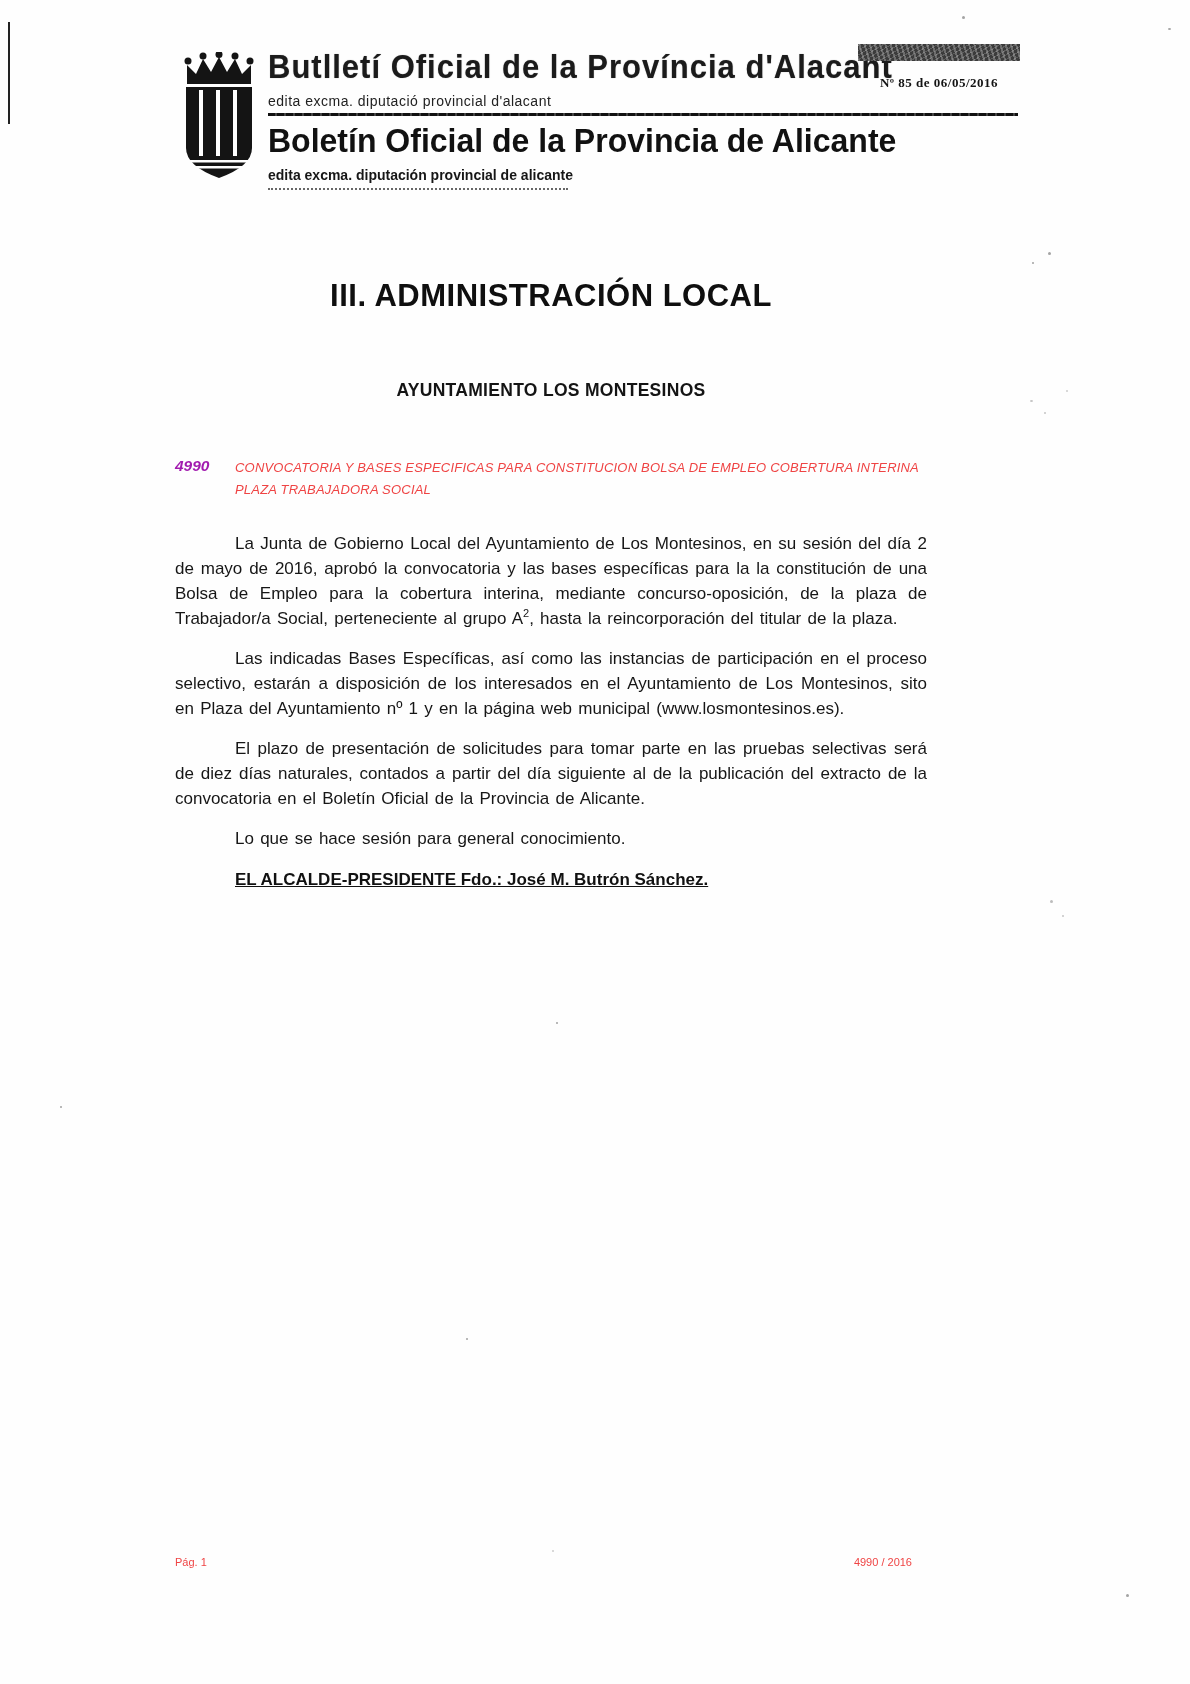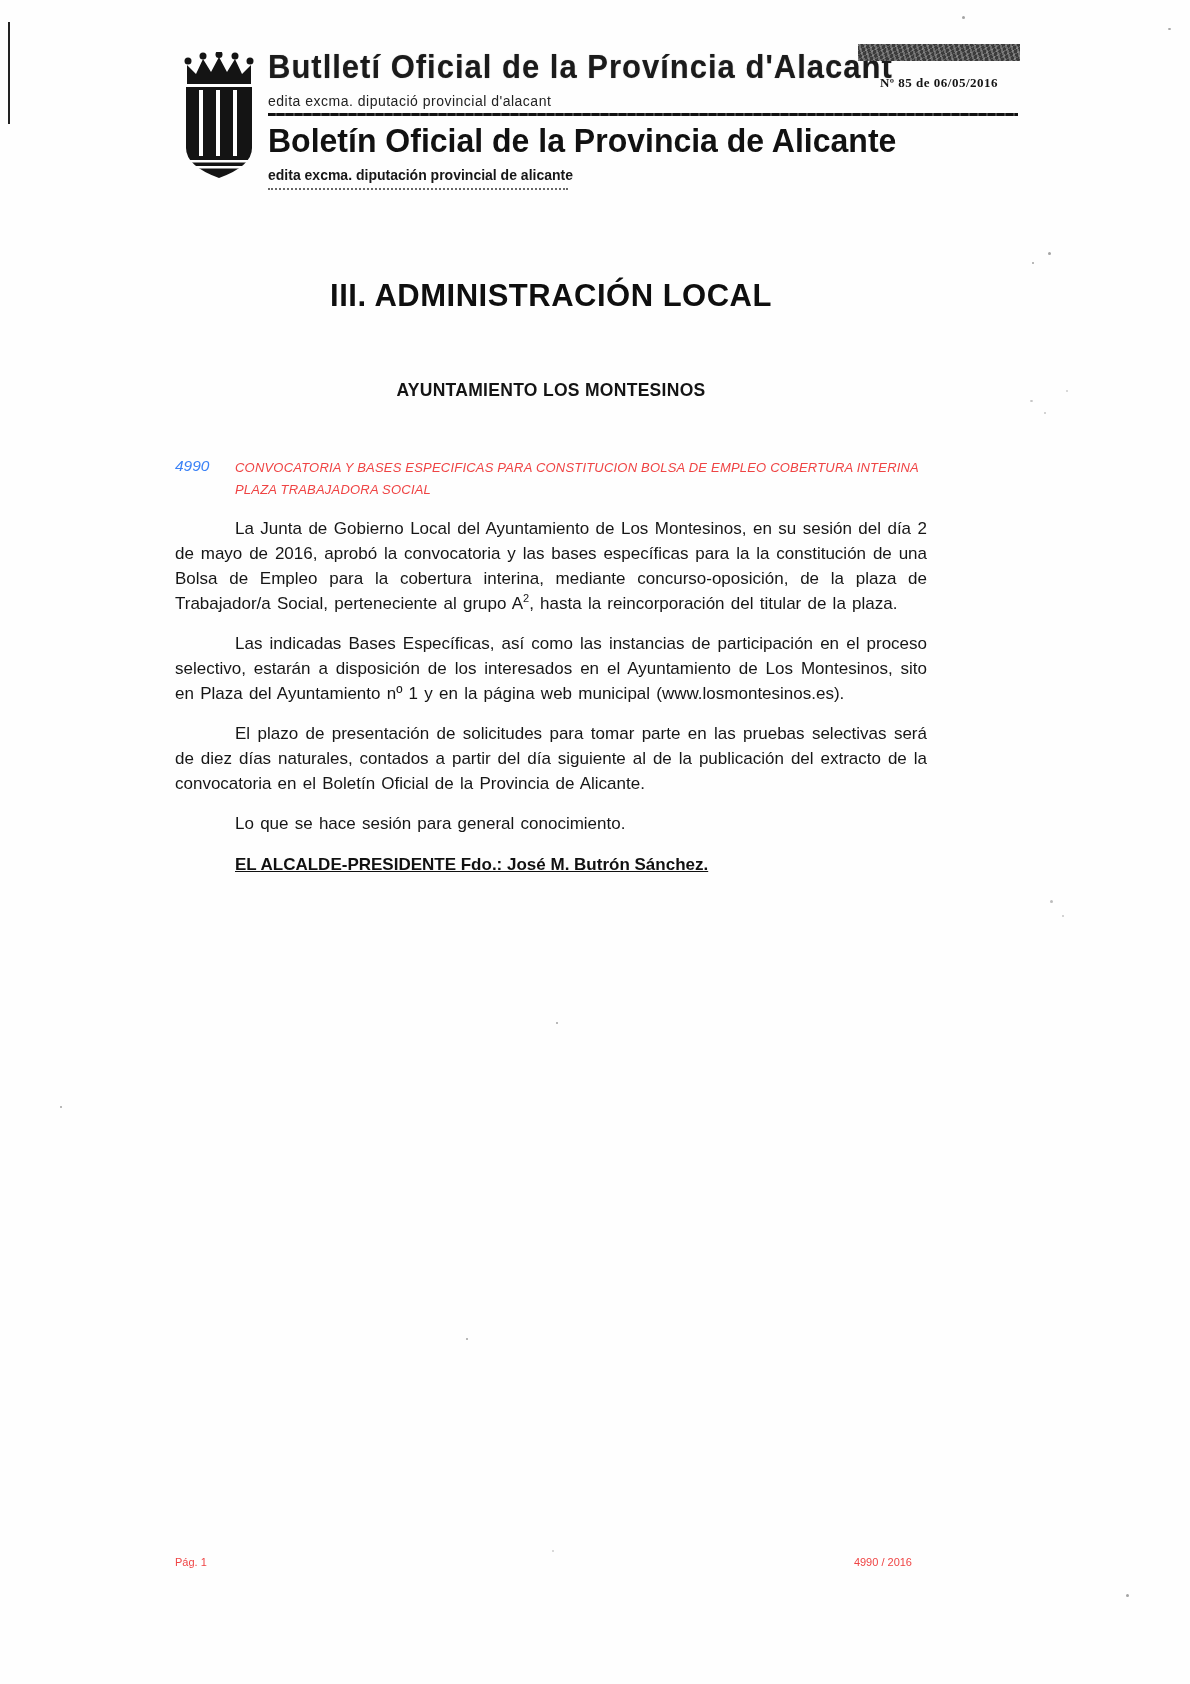--- a/index.html
+++ b/index.html
@@ -64,32 +64,32 @@
   .section-title{
     margin:0;text-align:center;font-size:31px;font-weight:bold;
     letter-spacing:.5px;color:#0f0f0f;transform:scaleY(1.04);
   }
   .org-title{
     margin:66px 0 0 0;text-align:center;font-size:17.5px;font-weight:bold;
     letter-spacing:.3px;color:#141414;
   }
   .announcement{display:flex;margin-top:56px;font-style:italic;}
   .ann-num{
-    font-weight:normal;font-size:15.5px;width:60px;flex:0 0 60px;color:#3b82f6;
+    font-weight:bold;font-size:15.5px;width:60px;flex:0 0 60px;color:#a21caf;
   }
   .ann-title{
     font-size:13px;font-weight:500;line-height:22px;color:#ef4444;
     width:688px;letter-spacing:.2px;
   }
   .body-p{
     margin:15px 0 0 0;font-size:17px;line-height:25px;
     text-align:justify;text-indent:60px;color:#161616;
     word-spacing:1.5px;
   }
-  .body-p.first{margin-top:15px;}
+  .body-p.first{margin-top:30px;}
   .body-p sup{font-size:11px;line-height:0;}
   .signature{
     margin:19px 0 0 0;font-size:17px;font-weight:bold;text-indent:60px;color:#111;text-decoration:underline;
   }
 
   
   .footer{
     position:absolute;left:175px;top:1556px;width:737px;
     display:flex;justify-content:space-between;
     font-size:11px;color:#ef4444;

